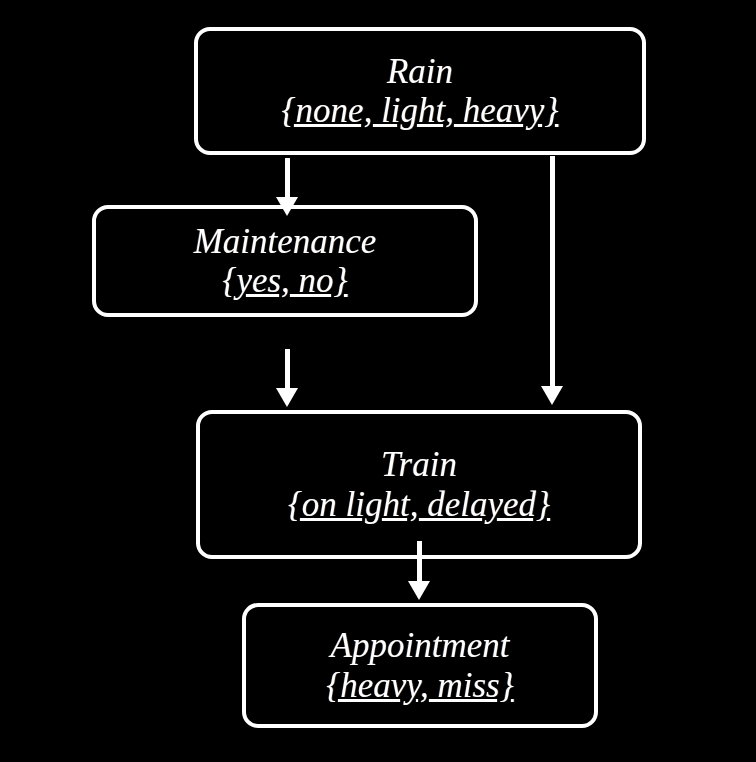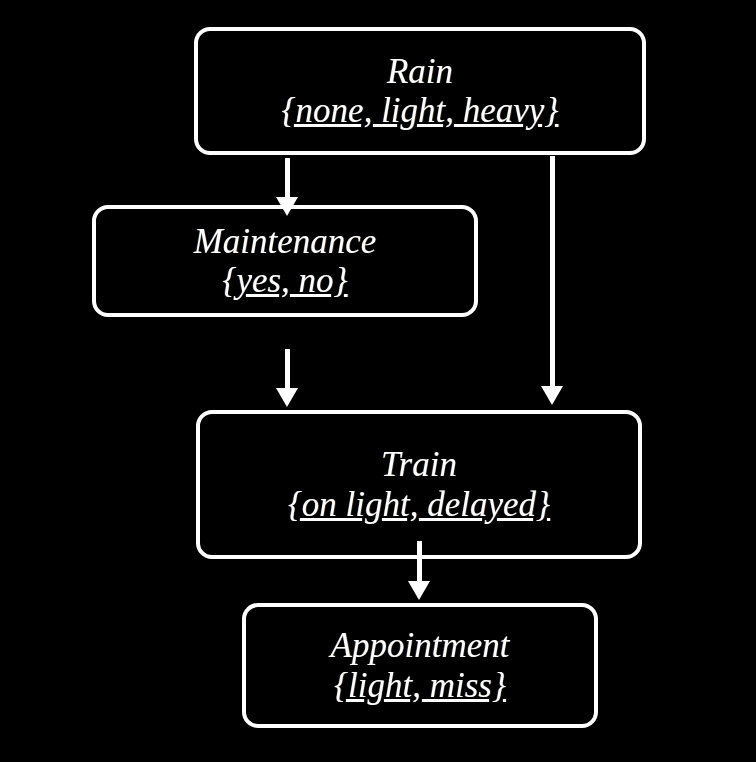--- a/index.html
+++ b/index.html
@@ -80,21 +80,21 @@
     <span class="node-domain">{yes, no}</span>
   </div>
 
   <div class="node" id="node-train">
     <span class="node-name">Train</span>
     <span class="node-domain">{on light, delayed}</span>
   </div>
 
   <div class="node" id="node-appointment">
     <span class="node-name">Appointment</span>
-    <span class="node-domain">{light, miss}</span>
+    <span class="node-domain">{heavy, miss}</span>
   </div>
 
   <div class="arrow" id="edge-rain-maintenance">
     <div class="shaft"></div>
     <div class="head"></div>
   </div>
 
   <div class="arrow" id="edge-rain-train">
     <div class="shaft"></div>
     <div class="head"></div>

